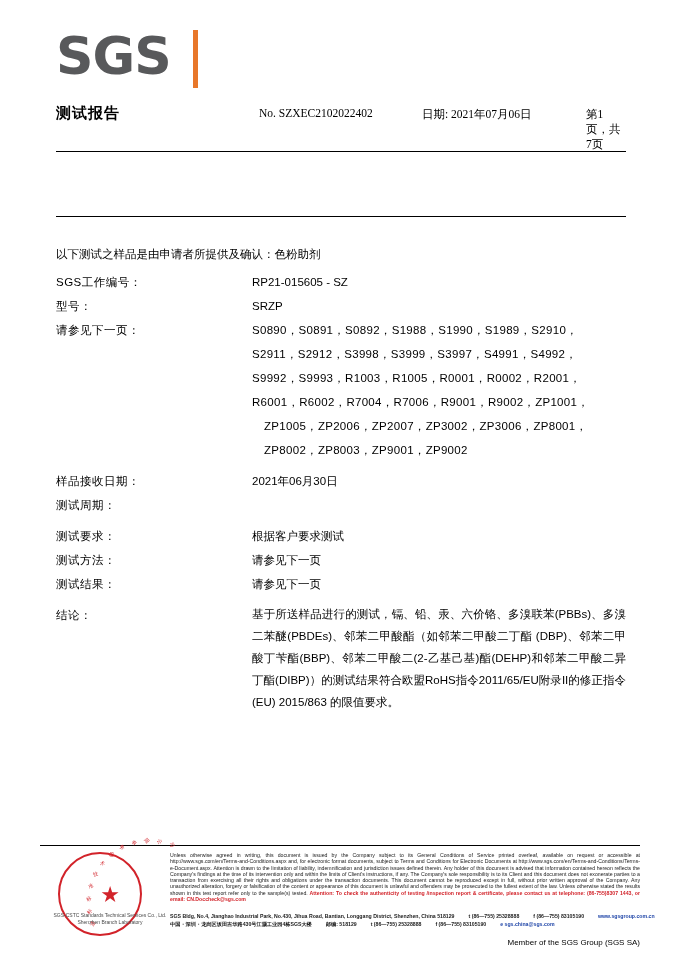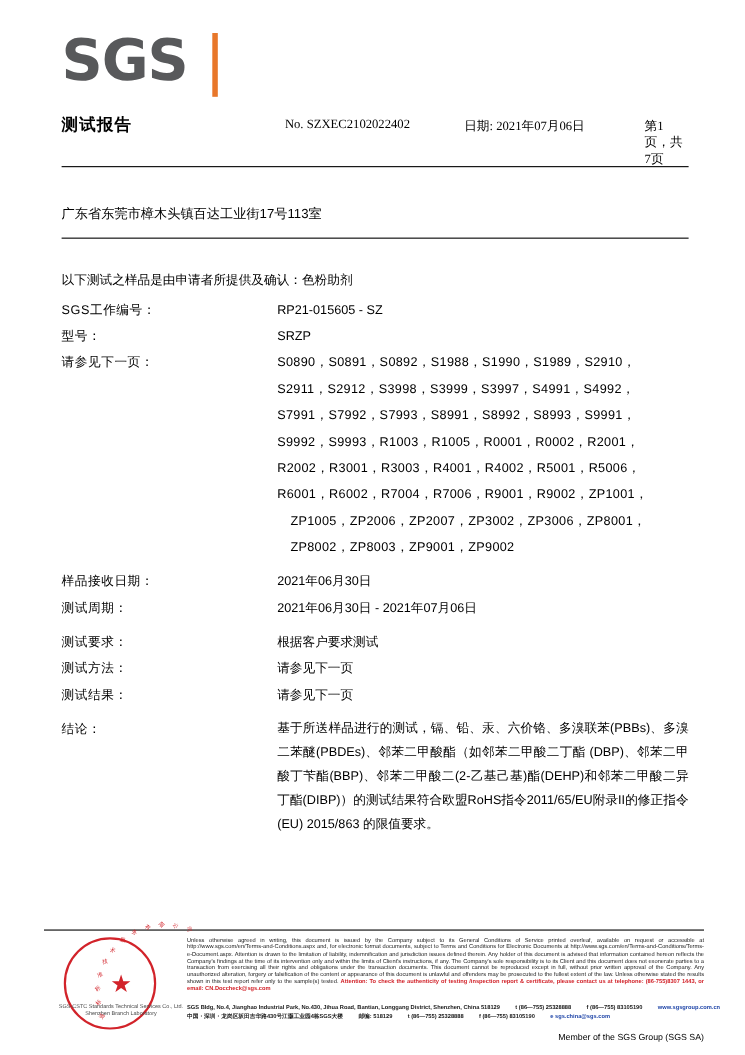--- a/index.html
+++ b/index.html
@@ -284,21 +284,20 @@
   </div>
 
   <div class="title-row">
     <span class="report-title">测试报告</span>
     <span class="report-no">No. SZXEC2102022402</span>
     <span class="report-date">日期: 2021年07月06日</span>
     <span class="report-pages">第1页，共7页</span>
   </div>
   <div class="title-rule"></div>
 
-  <div class="company-addr">广东省东莞市樟木头镇百达工业街17号113室</div>
   <div class="addr-rule"></div>
 
   <div class="sample-statement">以下测试之样品是由申请者所提供及确认：色粉助剂</div>
 
   <div class="fields">
 
     <div class="field-row">
       <div class="field-label">SGS工作编号：</div>
       <div class="field-value">RP21-015605 - SZ</div>
     </div>
@@ -306,39 +305,36 @@
     <div class="field-row">
       <div class="field-label">型号：</div>
       <div class="field-value">SRZP</div>
     </div>
 
     <div class="field-row">
       <div class="field-label">请参见下一页：</div>
       <div class="field-value multiline">
         <div class="ref-line">S0890，S0891，S0892，S1988，S1990，S1989，S2910，</div>
         <div class="ref-line">S2911，S2912，S3998，S3999，S3997，S4991，S4992，</div>
-        <div class="ref-line">S7991，S7992，S7993，S8991，S8992，S8993，S9991，</div>
         <div class="ref-line">S9992，S9993，R1003，R1005，R0001，R0002，R2001，</div>
-        <div class="ref-line">R2002，R3001，R3003，R4001，R4002，R5001，R5006，</div>
         <div class="ref-line">R6001，R6002，R7004，R7006，R9001，R9002，ZP1001，</div>
         <div class="ref-line indent">ZP1005，ZP2006，ZP2007，ZP3002，ZP3006，ZP8001，</div>
         <div class="ref-line indent">ZP8002，ZP8003，ZP9001，ZP9002</div>
       </div>
     </div>
 
     <div class="gap-small"></div>
 
     <div class="field-row">
       <div class="field-label">样品接收日期：</div>
       <div class="field-value">2021年06月30日</div>
     </div>
 
     <div class="field-row">
       <div class="field-label">测试周期：</div>
-      <div class="field-value">2021年06月30日 - 2021年07月06日</div>
     </div>
 
     <div class="gap-small"></div>
 
     <div class="field-row">
       <div class="field-label">测试要求：</div>
       <div class="field-value">根据客户要求测试</div>
     </div>
 
     <div class="field-row">

